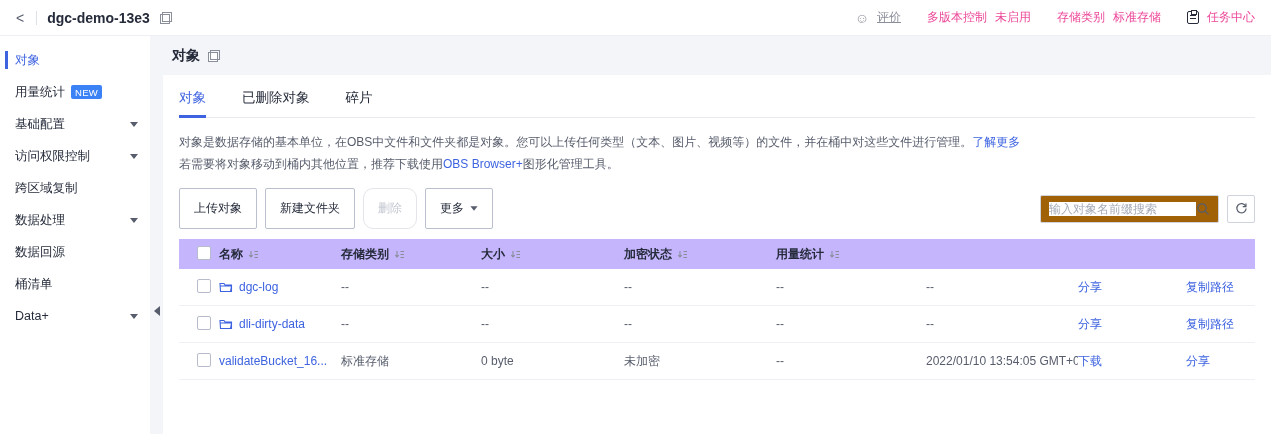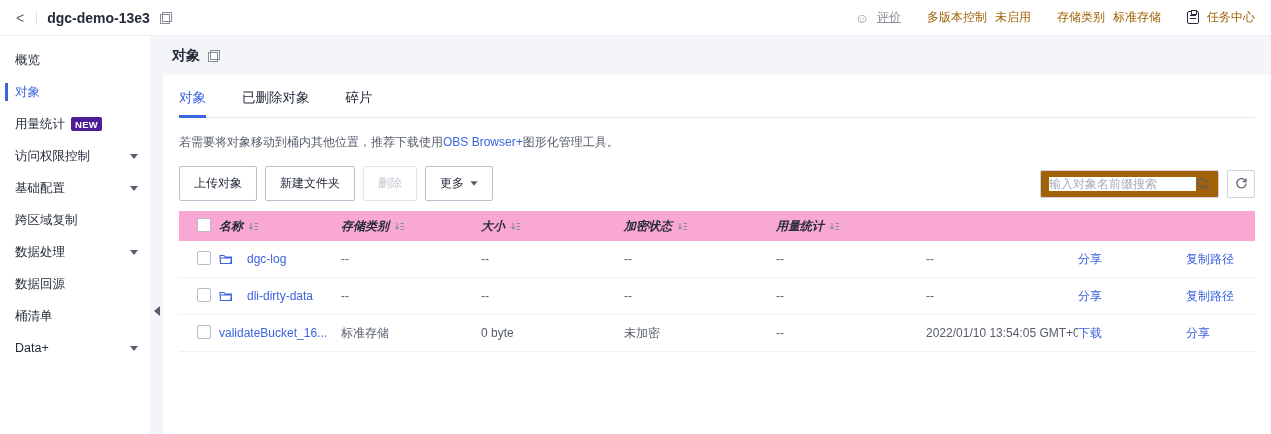--- a/index.html
+++ b/index.html
@@ -12,72 +12,72 @@
   .back-btn { color:#575d6c; font-size:14px; cursor:pointer; line-height:1; padding:2px 2px; }
   .tb-divider { width:1px; height:14px; background:#dfe1e8; }
   .bucket-name { font-size:14px; font-weight:700; color:#252b3a; }
   .copy-ic { display:inline-block; width:12px; height:12px; position:relative; cursor:pointer; }
   .copy-ic::before { content:""; position:absolute; left:0; bottom:0; width:8px; height:8px; border:1px solid #8a8e99; background:#fff; }
   .copy-ic::after { content:""; position:absolute; right:0; top:0; width:8px; height:8px; border:1px solid #8a8e99; }
   .tb-right { display:flex; align-items:center; gap:26px; }
   .tb-group { display:flex; align-items:center; gap:8px; }
   .tb-muted { color:#8a8e99;text-decoration:underline; }
   .smiley { color:#8a8e99; font-size:14px; line-height:1; }
-  .tb-label { color:#a16207; }
+  .tb-label { color:#ec4899; }
   .clip-ic { width:12px; height:13px; border:1px solid #252b3a; border-radius:2px; position:relative; display:inline-block; }
   .clip-ic::before { content:""; position:absolute; top:-2px; left:3px; width:4px; height:3px; background:#fff; border:1px solid #252b3a; }
   .clip-ic::after { content:""; position:absolute; top:3px; left:2px; width:6px; height:1px; background:#252b3a; box-shadow:0 3px 0 #252b3a; }
 
   
   .page-body { display:flex; height:398px; }
   .sidebar { width:150px; background:#fff; flex:none; padding-top:8px; position:relative; }
   .side-item { height:32px; display:flex; align-items:center; padding:0 12px 0 15px; color:#252b3a; font-size:12.5px; cursor:pointer; position:relative; }
   .side-item .lbl { flex:1; }
   .side-item.active { color:#3d63e0; }
   .side-item.active::before { content:""; position:absolute; left:5px; top:7px; width:3px; height:18px; background:#3d63e0; }
   .caret-down { width:0; height:0; border-left:4px solid transparent; border-right:4px solid transparent; border-top:5px solid #575d6c; }
-  .new-badge { background:#4c1d95; color:#fff; font-size:9.5px; font-weight:700; padding:1.5px 4px; border-radius:2px; margin-left:6px; letter-spacing:.3px; }
+  .new-badge { background:#3b82f6; color:#fff; font-size:9.5px; font-weight:400; padding:1.5px 4px; border-radius:2px; margin-left:6px; letter-spacing:.3px; }
   .collapse-handle { position:absolute; right:-10px; top:270px; width:0; height:0; border-top:5px solid transparent; border-bottom:5px solid transparent; border-right:6px solid #575d6c; cursor:pointer; }
 
   .content { flex:1; padding-left:13px; display:flex; flex-direction:column; min-width:0; }
   .page-title-row { height:39px; display:flex; align-items:center; gap:8px; padding-left:9px; }
   .page-title { font-size:14px; font-weight:700; }
   .card { background:#fff; flex:1; padding:0 16px; min-width:0; }
 
   
   .tabs { display:flex; gap:36px; padding-top:14px; border-bottom:1px solid #e8eaf0; }
   .tab { font-size:13.5px; padding-bottom:10px; cursor:pointer; color:#252b3a; position:relative; }
   .tab.active { color:#3d63e0; }
   .tab.active::after { content:""; position:absolute; left:0; right:0; bottom:-1px; height:3px; background:#3d63e0; }
 
   
   .desc { margin-top:13px; color:#575d6c; line-height:22px; }
   .link { color:#3d63e0; cursor:pointer; text-decoration:none; }
 
   
   .toolbar { margin-top:13px; display:flex; align-items:center; }
-  .btn { height:35px; padding:0 14px; background:#fff; border:1px solid #b9bfcc; border-radius:2px; font-size:12px; color:#252b3a; margin-right:8px; display:inline-flex; align-items:center; gap:6px; cursor:pointer; }
-  .btn.disabled { border-color:#e3e5ea; color:#c3c7d0; cursor:default; }
+  .btn { height:41px; padding:0 14px; background:#fff; border:1px solid #b9bfcc; border-radius:2px; font-size:12px; color:#252b3a; margin-right:8px; display:inline-flex; align-items:center; gap:6px; cursor:pointer; }
+  .btn.disabled { border-color:#e3e5ea; color:#c3c7d0; cursor:default;border-radius:10px; }
   .btn .caret-down { border-top-color:#575d6c; transform:scale(.9); }
   .toolbar-right { margin-left:auto; display:flex; align-items:center; gap:8px; }
   .search-box { width:179px; height:28px; border:1px solid #cfd3dd; border-radius:2px; display:flex; align-items:center; padding:0 8px; background:#a16207; }
   .search-box input { border:none; outline:none; flex:1; font-size:12px; color:#252b3a; font-family:inherit; min-width:0; }
   .search-box input::placeholder { color:#a7acb8; }
   .icon-btn { width:28px; height:28px; border:1px solid #cfd3dd; border-radius:2px; background:#fff; display:flex; align-items:center; justify-content:center; cursor:pointer; }
 
   
   .table { margin-top:10px; min-width:0; }
   .tr { display:grid; grid-template-columns:40px 122px 140px 143px 152px 150px 152px 1fr; align-items:center; }
-  .thead { background:#f9a8d4; height:30px;font-style:italic; }
+  .thead { background:#c4b5fd; height:30px; }
   .th { font-weight:700; font-size:12px; color:#252b3a; display:flex; align-items:center; gap:5px; white-space:nowrap; }
   .row { height:37px; border-bottom:1px solid #eef0f5; }
   .td { color:#575d6c; white-space:nowrap; overflow:hidden; }
   .cb-cell { padding-left:18px; }
   .checkbox { width:14px; height:14px; border:1px solid #b6bccb; border-radius:2px; background:#fff; display:inline-block; cursor:pointer; }
-  .name-cell { display:flex; align-items:center; gap:14px; }
+  .name-cell { display:flex; align-items:center; gap:6px; }
   .ops { display:flex; align-items:center; white-space:nowrap;gap:34px; }
   .ops .sep { width:1px; height:12px; background:#dfe1e8; margin:0 8px; }
   .ops .link { display:inline-flex; align-items:center; gap:4px; }
   .caret-blue { width:0; height:0; border-left:4px solid transparent; border-right:4px solid transparent; border-top:5px solid #3d63e0; }
   .sort-ic { display:inline-flex; cursor:pointer; }
 </style>
 </head>
 <body>
 
 <div class="topbar">
@@ -103,36 +103,33 @@
     <div class="tb-group">
       <span class="clip-ic"></span>
       <span class="tb-label">任务中心</span>
     </div>
   </div>
 </div>
 
 <div class="page-body">
 
   <div class="sidebar">
-    <div class="side-item">
-        <span class="lbl">概览</span>
-      </div>
     <div class="side-item active">
         <span class="lbl">对象</span>
       </div>
     <div class="side-item">
         <span>用量统计</span>
         <span class="new-badge">NEW</span>
       </div>
     <div class="side-item">
+        <span class="lbl">基础配置</span>
+        <span class="caret-down"></span>
+      </div>
+    <div class="side-item">
         <span class="lbl">访问权限控制</span>
-        <span class="caret-down"></span>
-      </div>
-    <div class="side-item">
-        <span class="lbl">基础配置</span>
         <span class="caret-down"></span>
       </div>
     <div class="side-item">
         <span class="lbl">跨区域复制</span>
       </div>
     <div class="side-item">
         <span class="lbl">数据处理</span>
         <span class="caret-down"></span>
       </div>
     <div class="side-item">
@@ -156,20 +153,21 @@
 
     <div class="card">
 
       <div class="tabs">
         <span class="tab active">对象</span>
         <span class="tab">已删除对象</span>
         <span class="tab">碎片</span>
       </div>
 
       <div class="desc">
+        <div><span>对象是数据存储的基本单位，在OBS中文件和文件夹都是对象。您可以上传任何类型（文本、图片、视频等）的文件，并在桶中对这些文件进行管理。</span><span class="link">了解更多</span></div>
         <div><span>若需要将对象移动到桶内其他位置，推荐下载使用</span><span class="link">OBS Browser+</span><span>图形化管理工具。</span></div>
       </div>
 
       <div class="toolbar">
         <button class="btn">上传对象</button>
         <button class="btn">新建文件夹</button>
         <button class="btn disabled">删除</button>
         <button class="btn">
             <span>更多</span>
             <span class="caret-down"></span>

